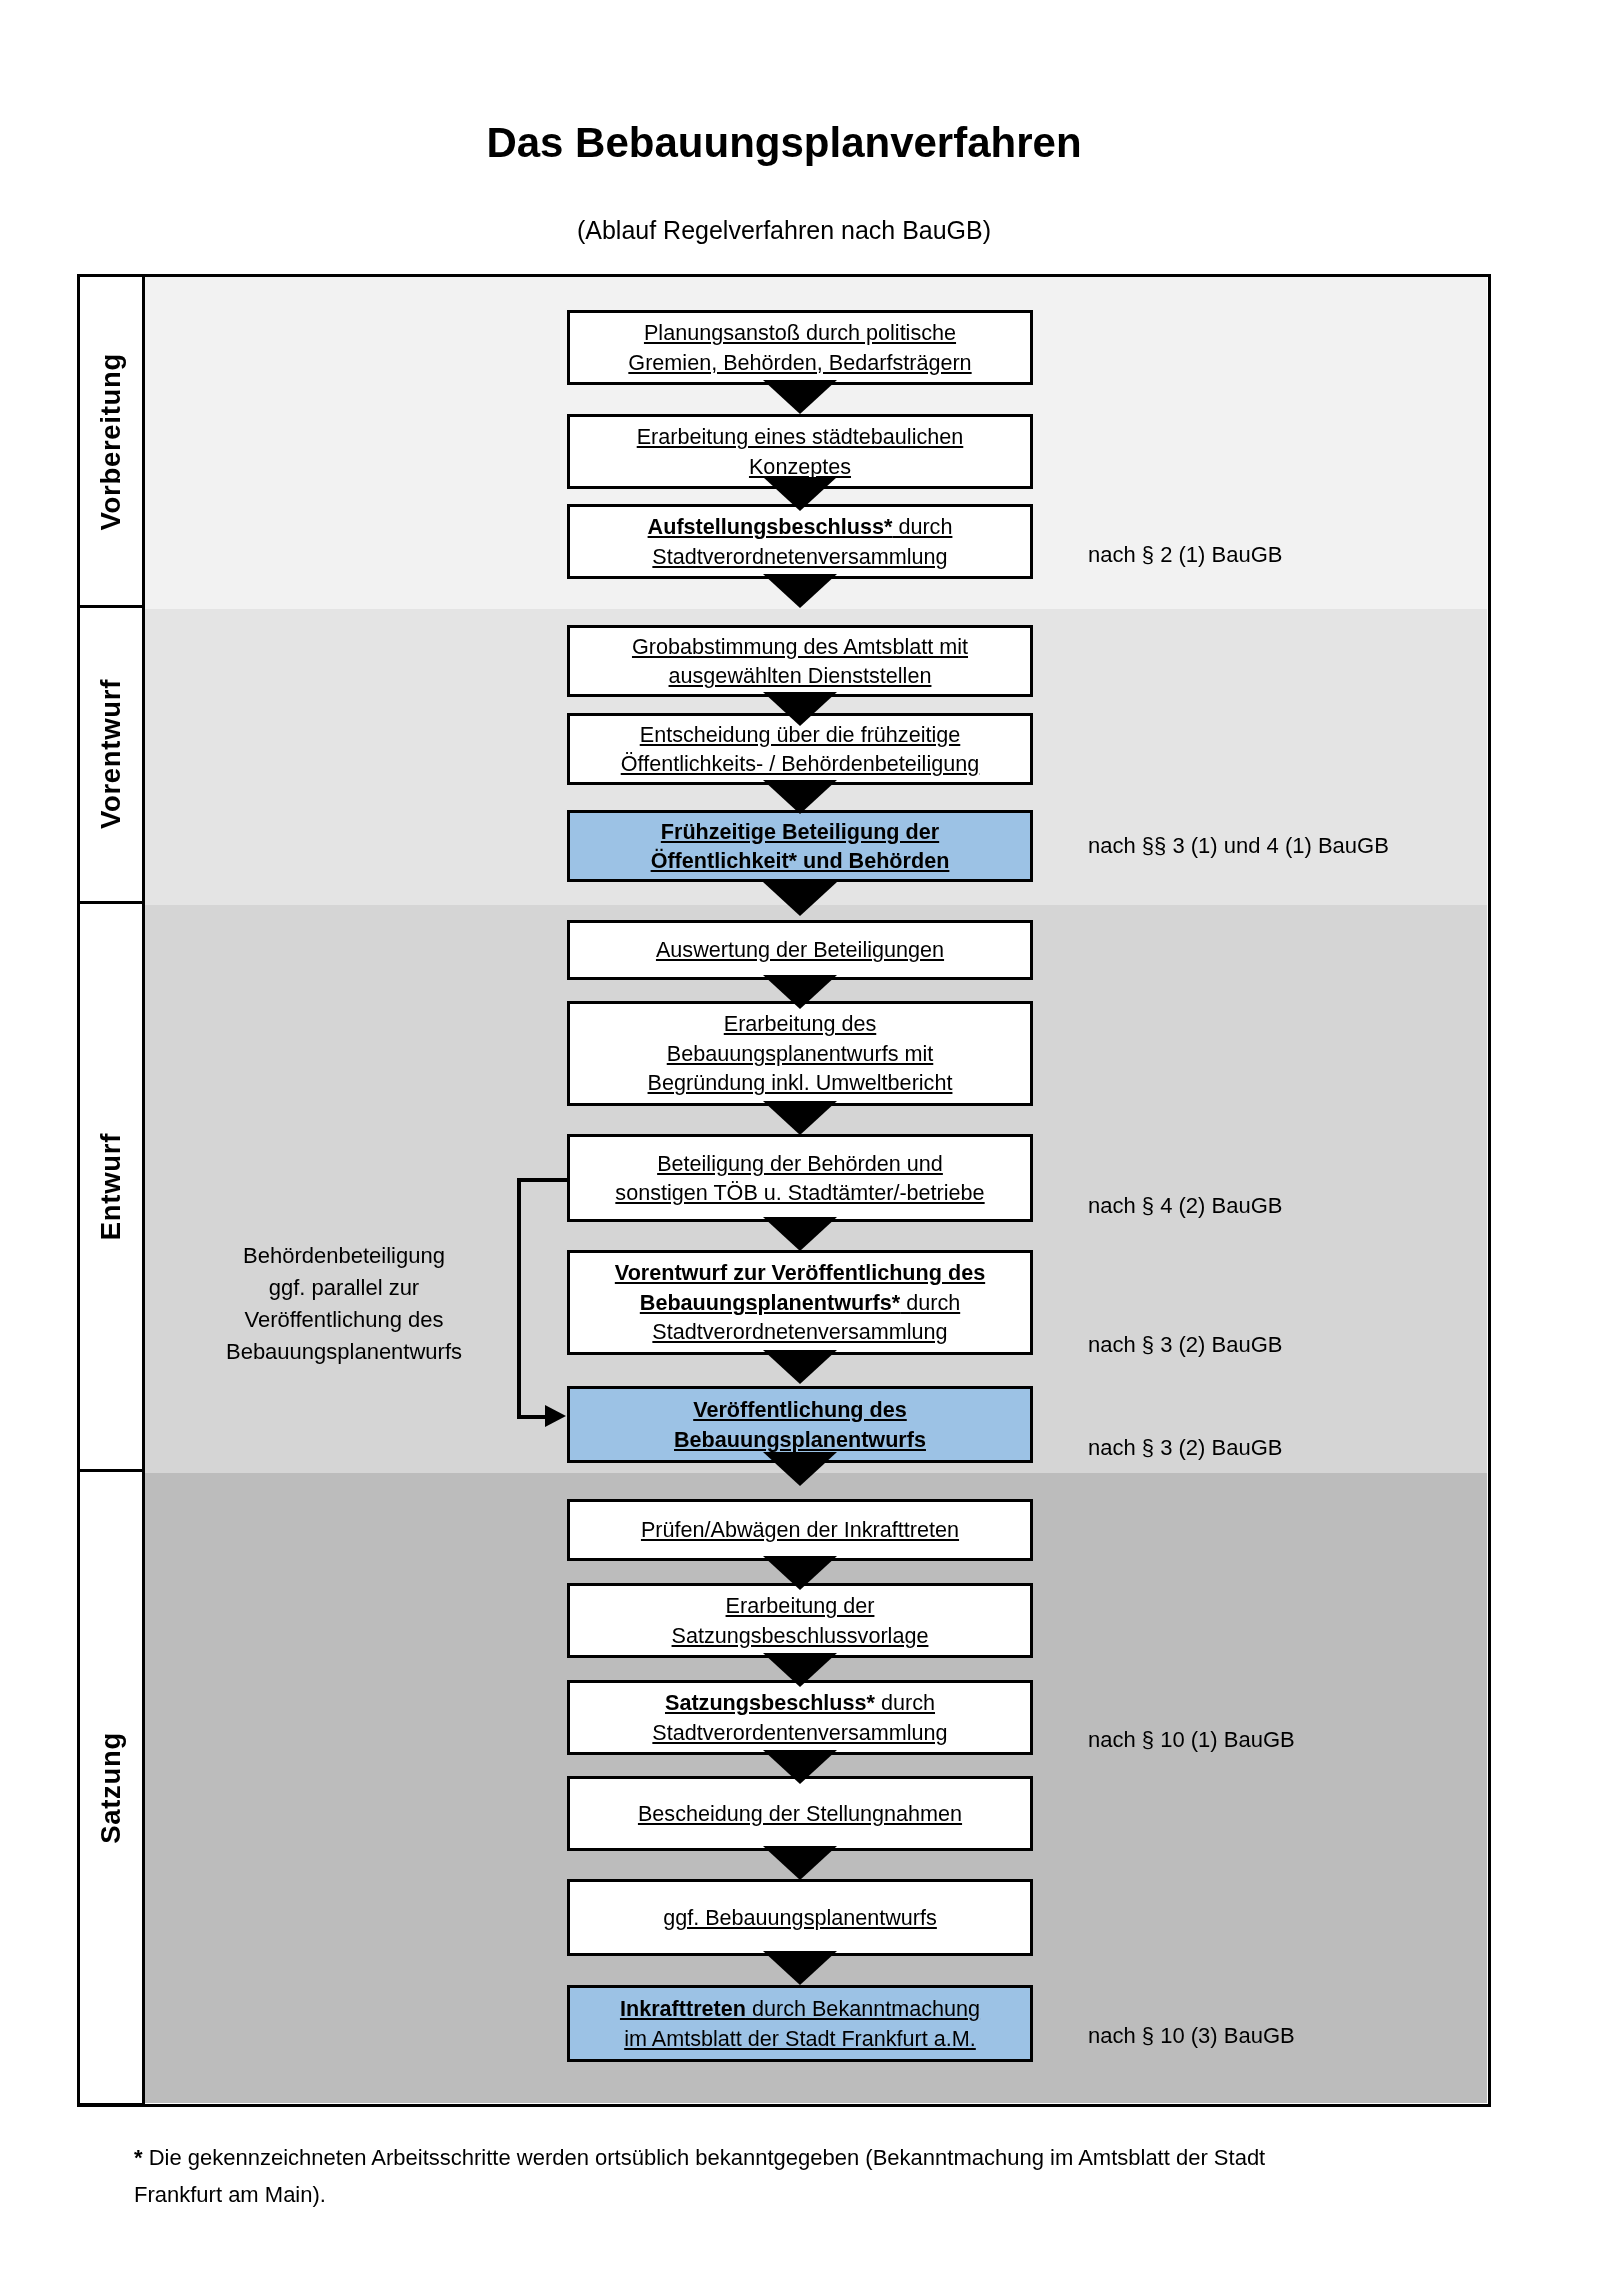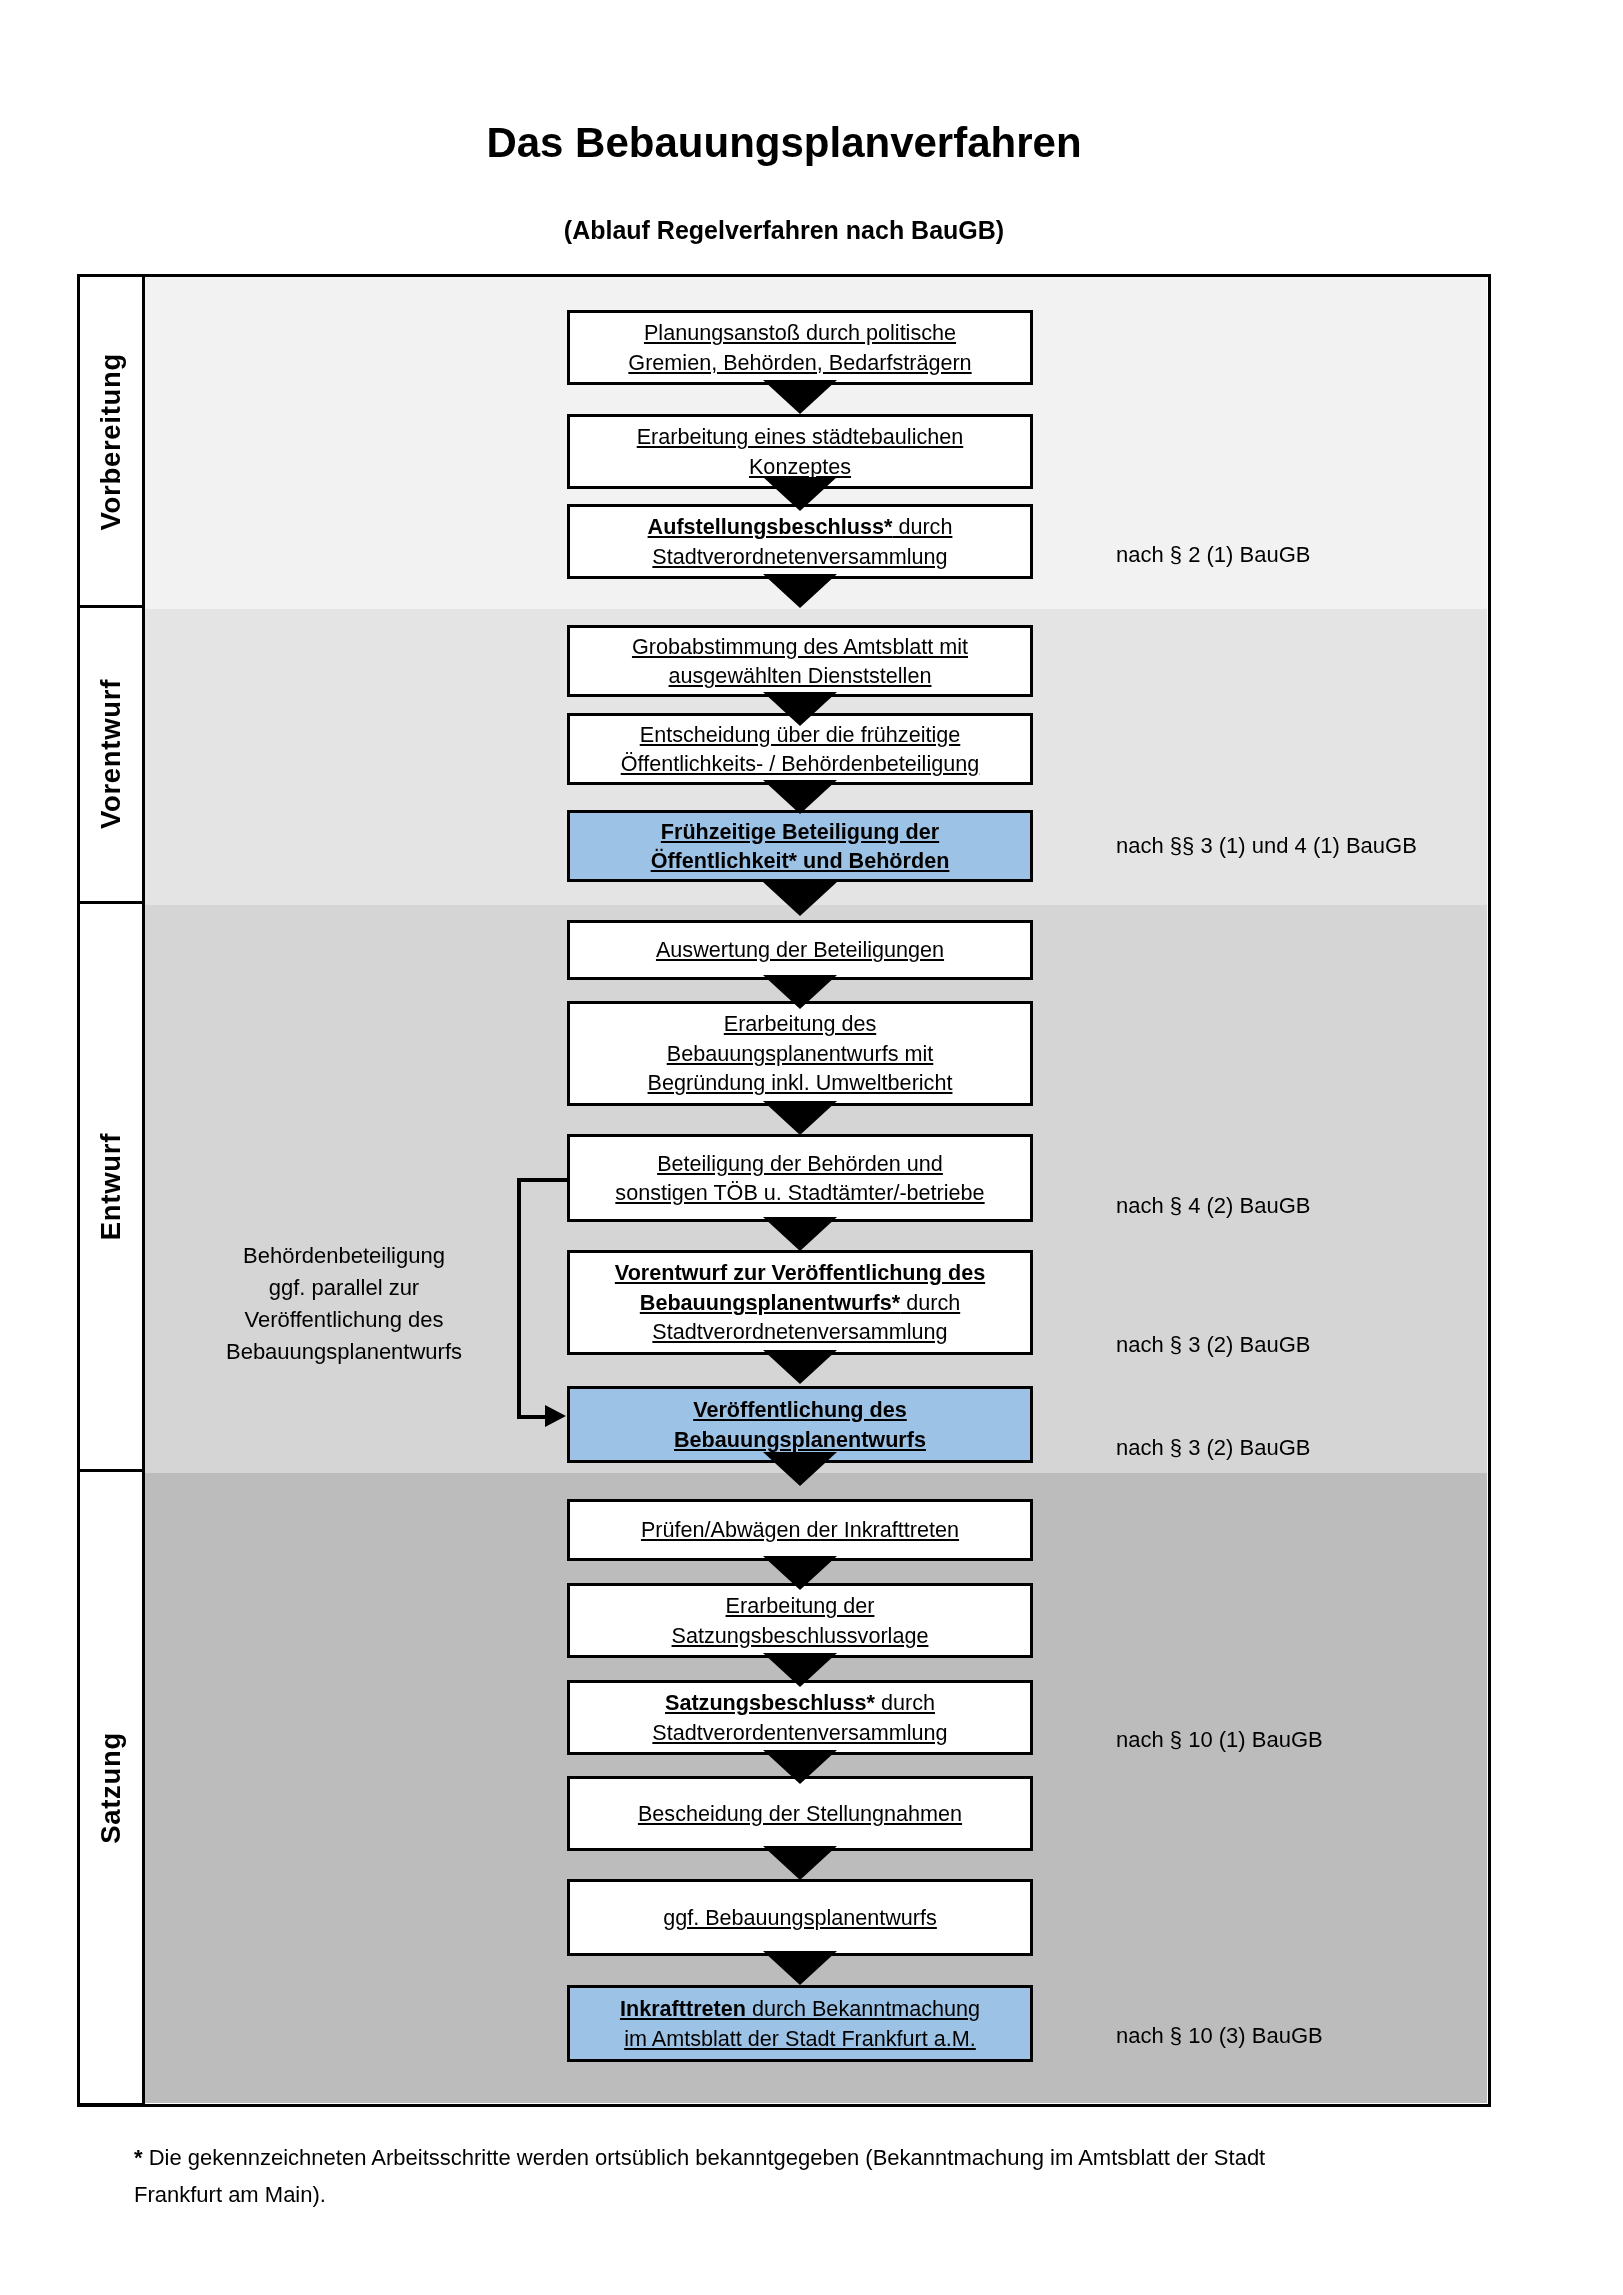--- a/index.html
+++ b/index.html
@@ -1,30 +1,30 @@
 <!DOCTYPE html>
 <html style="font-size:10.5px"><head>
 <meta charset="utf-8">
 <style>
   html,body{margin:0;padding:0;background:#ffffff;}
   body{width:1623px;height:2295px;position:relative;font-family:"Liberation Sans",sans-serif;color:#000;}
   .title{position:absolute;left:77px;top:119px;width:1414px;text-align:center;font-size:42px;font-weight:bold;}
-  .subtitle{position:absolute;left:77px;top:216px;width:1414px;text-align:center;font-size:25px;font-weight:bold;}
+  .subtitle{position:absolute;left:77px;top:216px;width:1414px;text-align:center;font-size:25px;font-weight:normal;}
   .outer{position:absolute;left:77px;top:274px;width:1414px;height:1833px;border:3.3px solid #000;box-sizing:border-box;z-index:5;pointer-events:none;}
   .band{position:absolute;left:145px;width:1342px;z-index:0;}
   .band1{top:277px;height:332px;background:#f2f2f2;}
   .band2{top:609px;height:296px;background:#e4e4e4;}
   .band3{top:905px;height:568px;background:#d5d5d5;}
   .band4{top:1473px;height:630px;background:#bcbcbc;}
   .phase-cell{position:absolute;left:77px;width:68px;background:#fff;border:3.3px solid #000;box-sizing:border-box;z-index:2;display:flex;align-items:center;justify-content:center;}
   .phase-label{writing-mode:vertical-rl;transform:rotate(180deg);font-weight:bold;font-size:27.5px;letter-spacing:0.7px;white-space:nowrap;}
   .box{position:absolute;left:567px;width:466px;background:#ffffff;border:3.9px solid #000;box-sizing:border-box;display:flex;flex-direction:column;justify-content:center;align-items:center;text-align:center;font-size:21.6px;line-height:29.5px;z-index:3;padding:1.3px 3.9px;text-decoration:underline;}
   .box.hl{background:#9cc2e5;font-weight:bold;margin-top:8px;}
   .arrow{position:absolute;left:763px;width:0;height:0;border-left:37px solid transparent;border-right:37px solid transparent;border-top:34px solid #000;z-index:4;}
-  .ref{position:absolute;left:1116px;font-size:22px;z-index:3;white-space:nowrap;}
+  .ref{position:absolute;left:1088px;font-size:22px;z-index:3;white-space:nowrap;}
   .side-note{position:absolute;left:190px;top:1240px;width:308px;text-align:center;font-size:22px;line-height:32px;z-index:3;}
   .bracket-v{position:absolute;left:517px;top:1178px;width:3.9px;height:241px;background:#000;z-index:3;}
   .bracket-h-top{position:absolute;left:517px;top:1178px;width:50px;height:3.9px;background:#000;z-index:3;}
   .bracket-h-bot{position:absolute;left:517px;top:1415px;width:30px;height:3.9px;background:#000;z-index:3;}
   .bracket-head{position:absolute;left:545px;top:1405px;width:0;height:0;border-top:11.8px solid transparent;border-bottom:11.8px solid transparent;border-left:21px solid #000;z-index:3;}
   .footnote{position:absolute;left:134px;top:2139px;width:1191px;font-size:22px;line-height:37px;}
   b{font-weight:bold;}
 </style>
 </head>
 <body>

